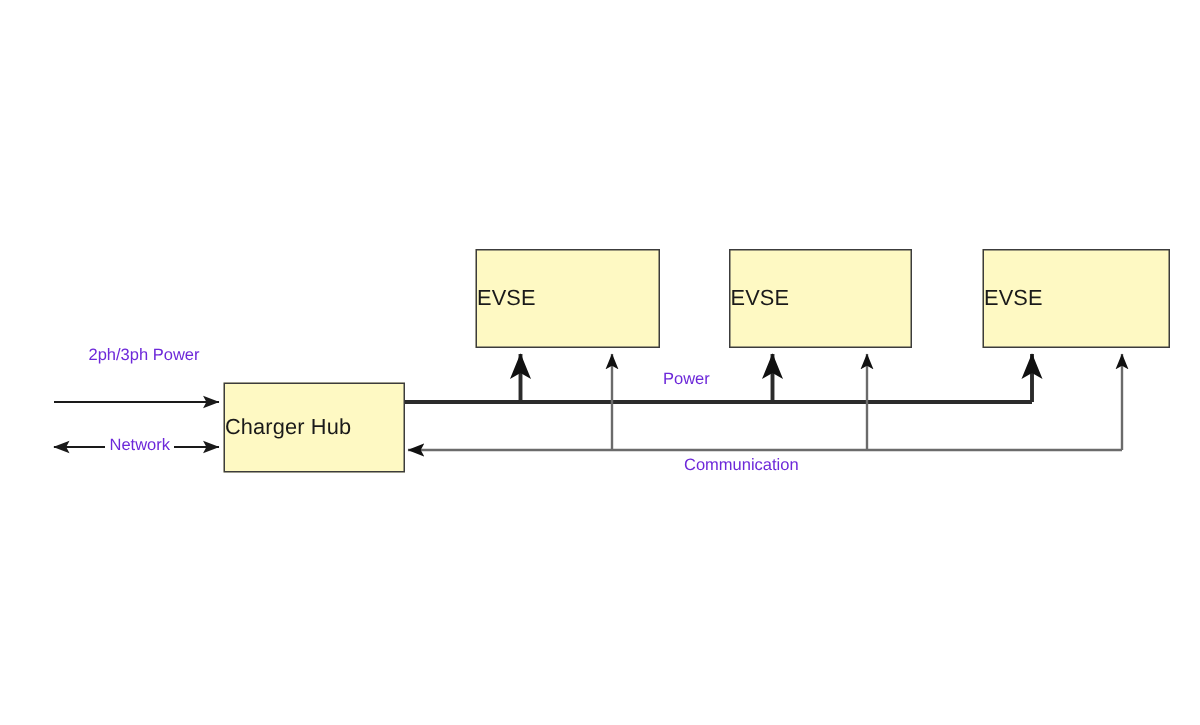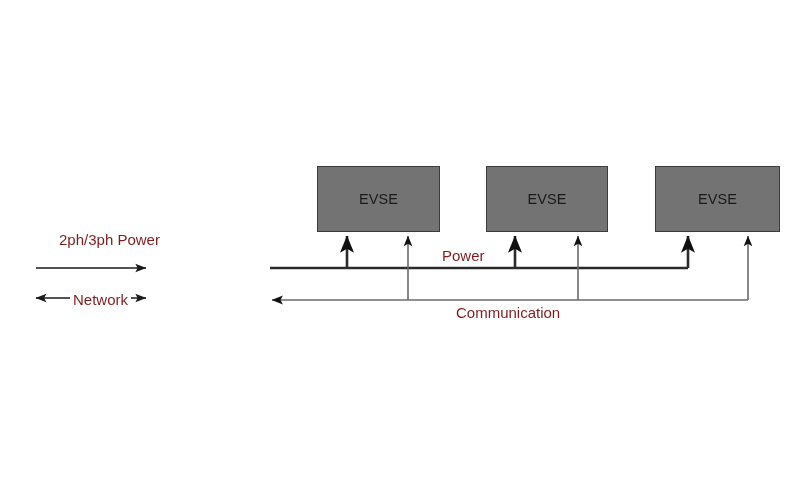--- a/index.html
+++ b/index.html
@@ -15,37 +15,37 @@
   #canvas {
     position: relative;
     width: 800px;
     height: 483px;
     background: #ffffff;
     overflow: hidden;
   }
   .node {
     position: absolute;
     box-sizing: border-box;
-    background: #737373;
+    background: #fef9c3;
     border: 1.6px solid #3c3c3c;
     display: flex;
     align-items: center;
-    justify-content: center;
+    justify-content: flex-start;
   }
   .node-label {
     font-size: 14.5px;
     color: #1a1a1a;
     letter-spacing: 0.1px;
     line-height: 1;
     white-space: nowrap;
   }
   .edge-label {
     position: absolute;
-    font-size: 15px;
-    color: #7f1d1d;
+    font-size: 11px;
+    color: #6d28d9;
     white-space: nowrap;
     line-height: 1;
   }
   svg.wires {
     position: absolute;
     left: 0;
     top: 0;
     width: 800px;
     height: 483px;
     overflow: visible;
@@ -103,20 +103,23 @@
     </g>
 
     <g>
       <path class="wire-thin" d="M748,300 L272,300" marker-end="url(#arrowHubIn)"></path>
       <path class="wire-thin" d="M408,300 L408,236" marker-end="url(#arrowUpDark)"></path>
       <path class="wire-thin" d="M578,300 L578,236" marker-end="url(#arrowUpDark)"></path>
       <path class="wire-thin" d="M748,300 L748,236" marker-end="url(#arrowUpDark)"></path>
     </g>
   </svg>
 
+  <div class="node" style="left:149px; top:255px; width:121px; height:60px;">
+    <span class="node-label">Charger Hub</span>
+  </div>
 
   <div class="node" style="left:317px; top:166px; width:123px; height:66px;">
     <span class="node-label">EVSE</span>
   </div>
 
   <div class="node" style="left:486px; top:166px; width:122px; height:66px;">
     <span class="node-label">EVSE</span>
   </div>
 
   <div class="node" style="left:655px; top:166px; width:125px; height:66px;">

